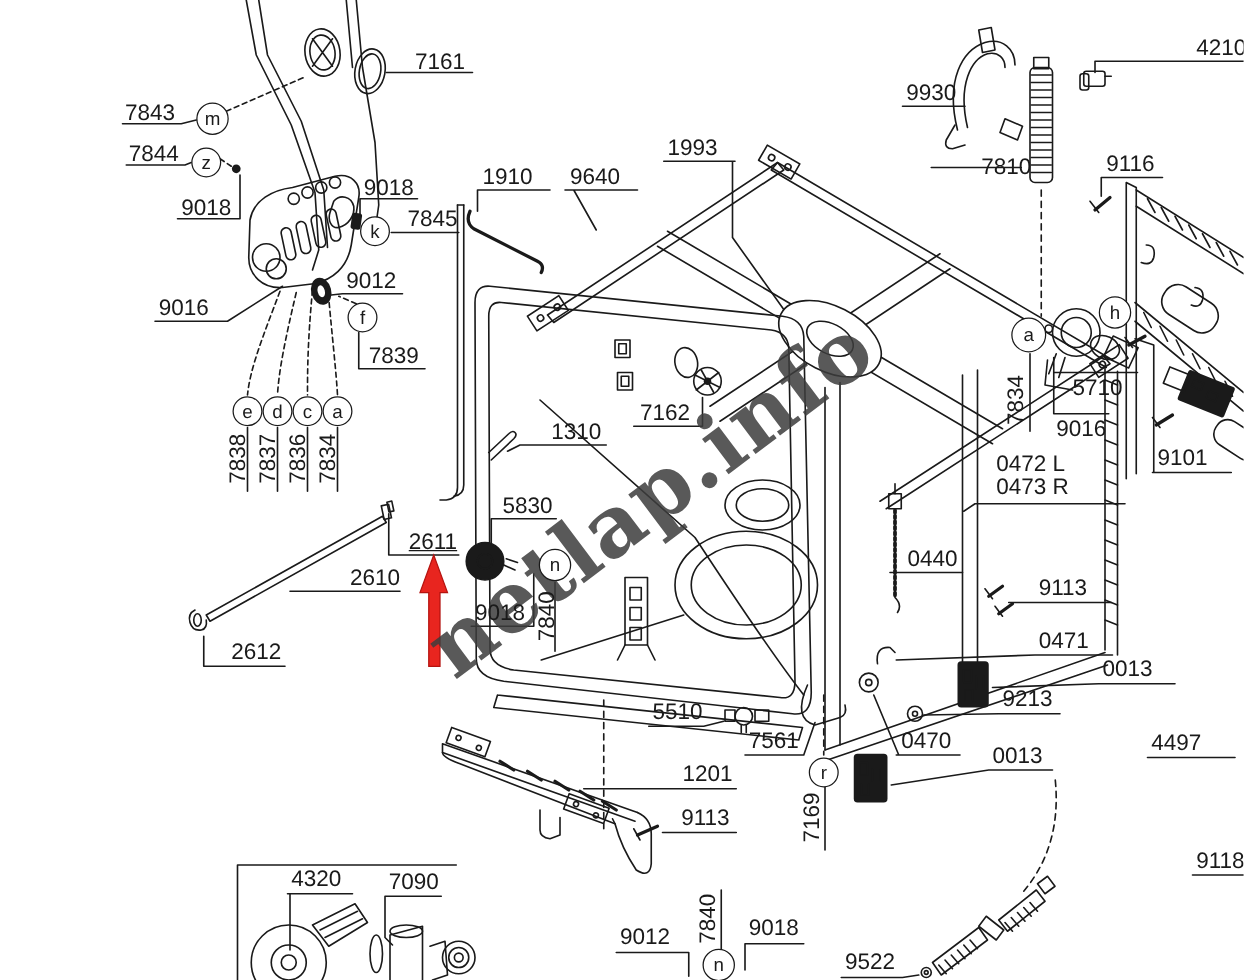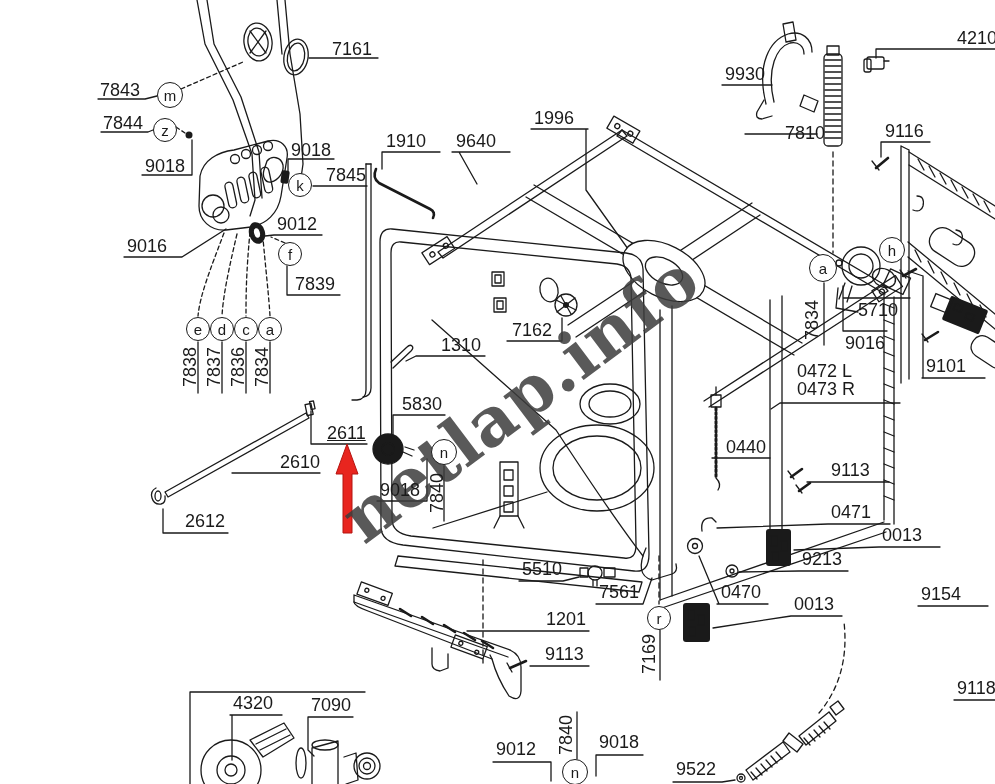--- a/index.html
+++ b/index.html
@@ -362,21 +362,21 @@
 <div id="labels-layer">
       <div class="lbl" style="left: 332px; top: 40px;">7161</div>
       <div class="lbl" style="left: 100px; top: 81px;">7843</div>
       <div class="lbl" style="left: 103px; top: 114px;">7844</div>
       <div class="lbl" style="left: 145px; top: 157px;">9018</div>
       <div class="lbl" style="left: 291px; top: 141px;">9018</div>
       <div class="lbl" style="left: 326px; top: 166px;">7845</div>
       <div class="lbl" style="left: 277px; top: 215px;">9012</div>
       <div class="lbl" style="left: 127px; top: 237px;">9016</div>
       <div class="lbl" style="left: 295px; top: 275px;">7839</div>
-      <div class="lbl" style="left: 534px; top: 109px;">1996</div>
+      <div class="lbl" style="left: 534px; top: 109px;">1993</div>
       <div class="lbl" style="left: 386px; top: 132px;">1910</div>
       <div class="lbl" style="left: 456px; top: 132px;">9640</div>
       <div class="lbl" style="left: 725px; top: 65px;">9930</div>
       <div class="lbl" style="left: 749px; top: 124px; margin-left: 36px;">7810</div>
       <div class="lbl" style="left: 957px; top: 29px;">4210</div>
       <div class="lbl" style="left: 885px; top: 122px;">9116</div>
       <div class="lbl" style="left: 512px; top: 321px;">7162</div>
       <div class="lbl" style="left: 441px; top: 336px;">1310</div>
       <div class="lbl" style="left: 402px; top: 395px;">5830</div>
       <div class="lbl" style="left: 380px; top: 481px;">9018</div>
@@ -386,21 +386,21 @@
       <div class="lbl" style="left: 185px; top: 512px;">2612</div>
       <div class="lbl" style="left: 797px; top: 362px;">0472 L</div>
       <div class="lbl" style="left: 797px; top: 380px;">0473 R</div>
       <div class="lbl" style="left: 726px; top: 438px;">0440</div>
       <div class="lbl" style="left: 831px; top: 461px;">9113</div>
       <div class="lbl" style="left: 831px; top: 503px;">0471</div>
       <div class="lbl" style="left: 882px; top: 526px;">0013</div>
       <div class="lbl" style="left: 802px; top: 550px;">9213</div>
       <div class="lbl" style="left: 721px; top: 583px;">0470</div>
       <div class="lbl" style="left: 794px; top: 595px;">0013</div>
-      <div class="lbl" style="left: 921px; top: 585px;">9154</div>
+      <div class="lbl" style="left: 921px; top: 585px;">4497</div>
       <div class="lbl" style="left: 957px; top: 679px;">9118</div>
       <div class="lbl" style="left: 522px; top: 560px;">5510</div>
       <div class="lbl" style="left: 599px; top: 583px;">7561</div>
       <div class="lbl" style="left: 546px; top: 610px;">1201</div>
       <div class="lbl" style="left: 545px; top: 645px;">9113</div>
       <div class="lbl rot" style="left: 618px; top: 646px;">7169</div>
       <div class="lbl" style="left: 233px; top: 694px;">4320</div>
       <div class="lbl" style="left: 311px; top: 696px;">7090</div>
       <div class="lbl" style="left: 496px; top: 740px;">9012</div>
       <div class="lbl rot" style="left: 535px; top: 727px;">7840</div>

